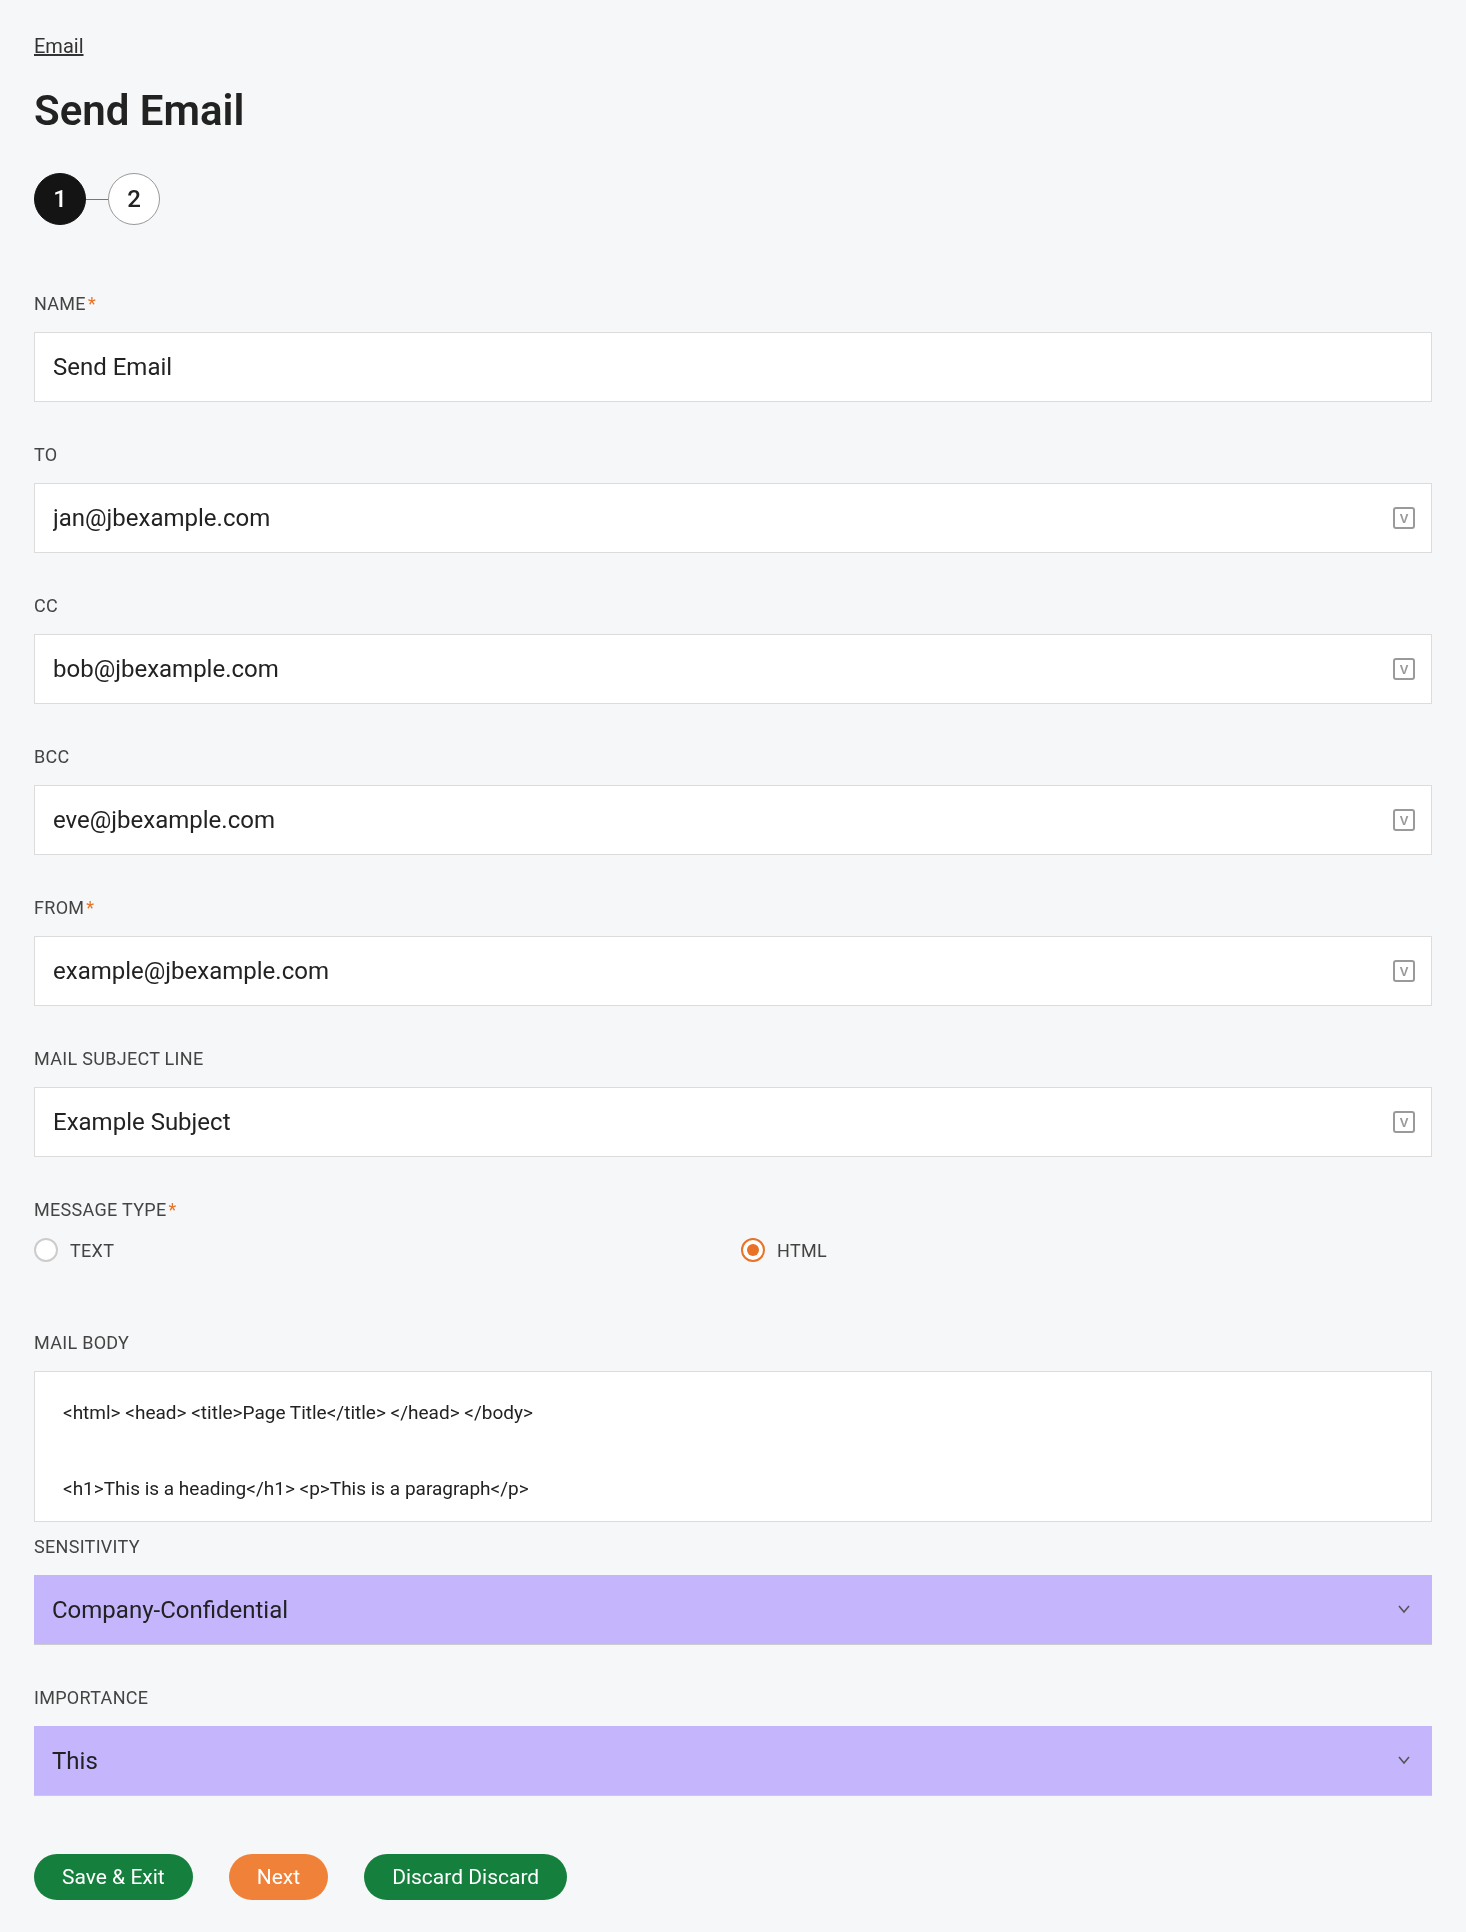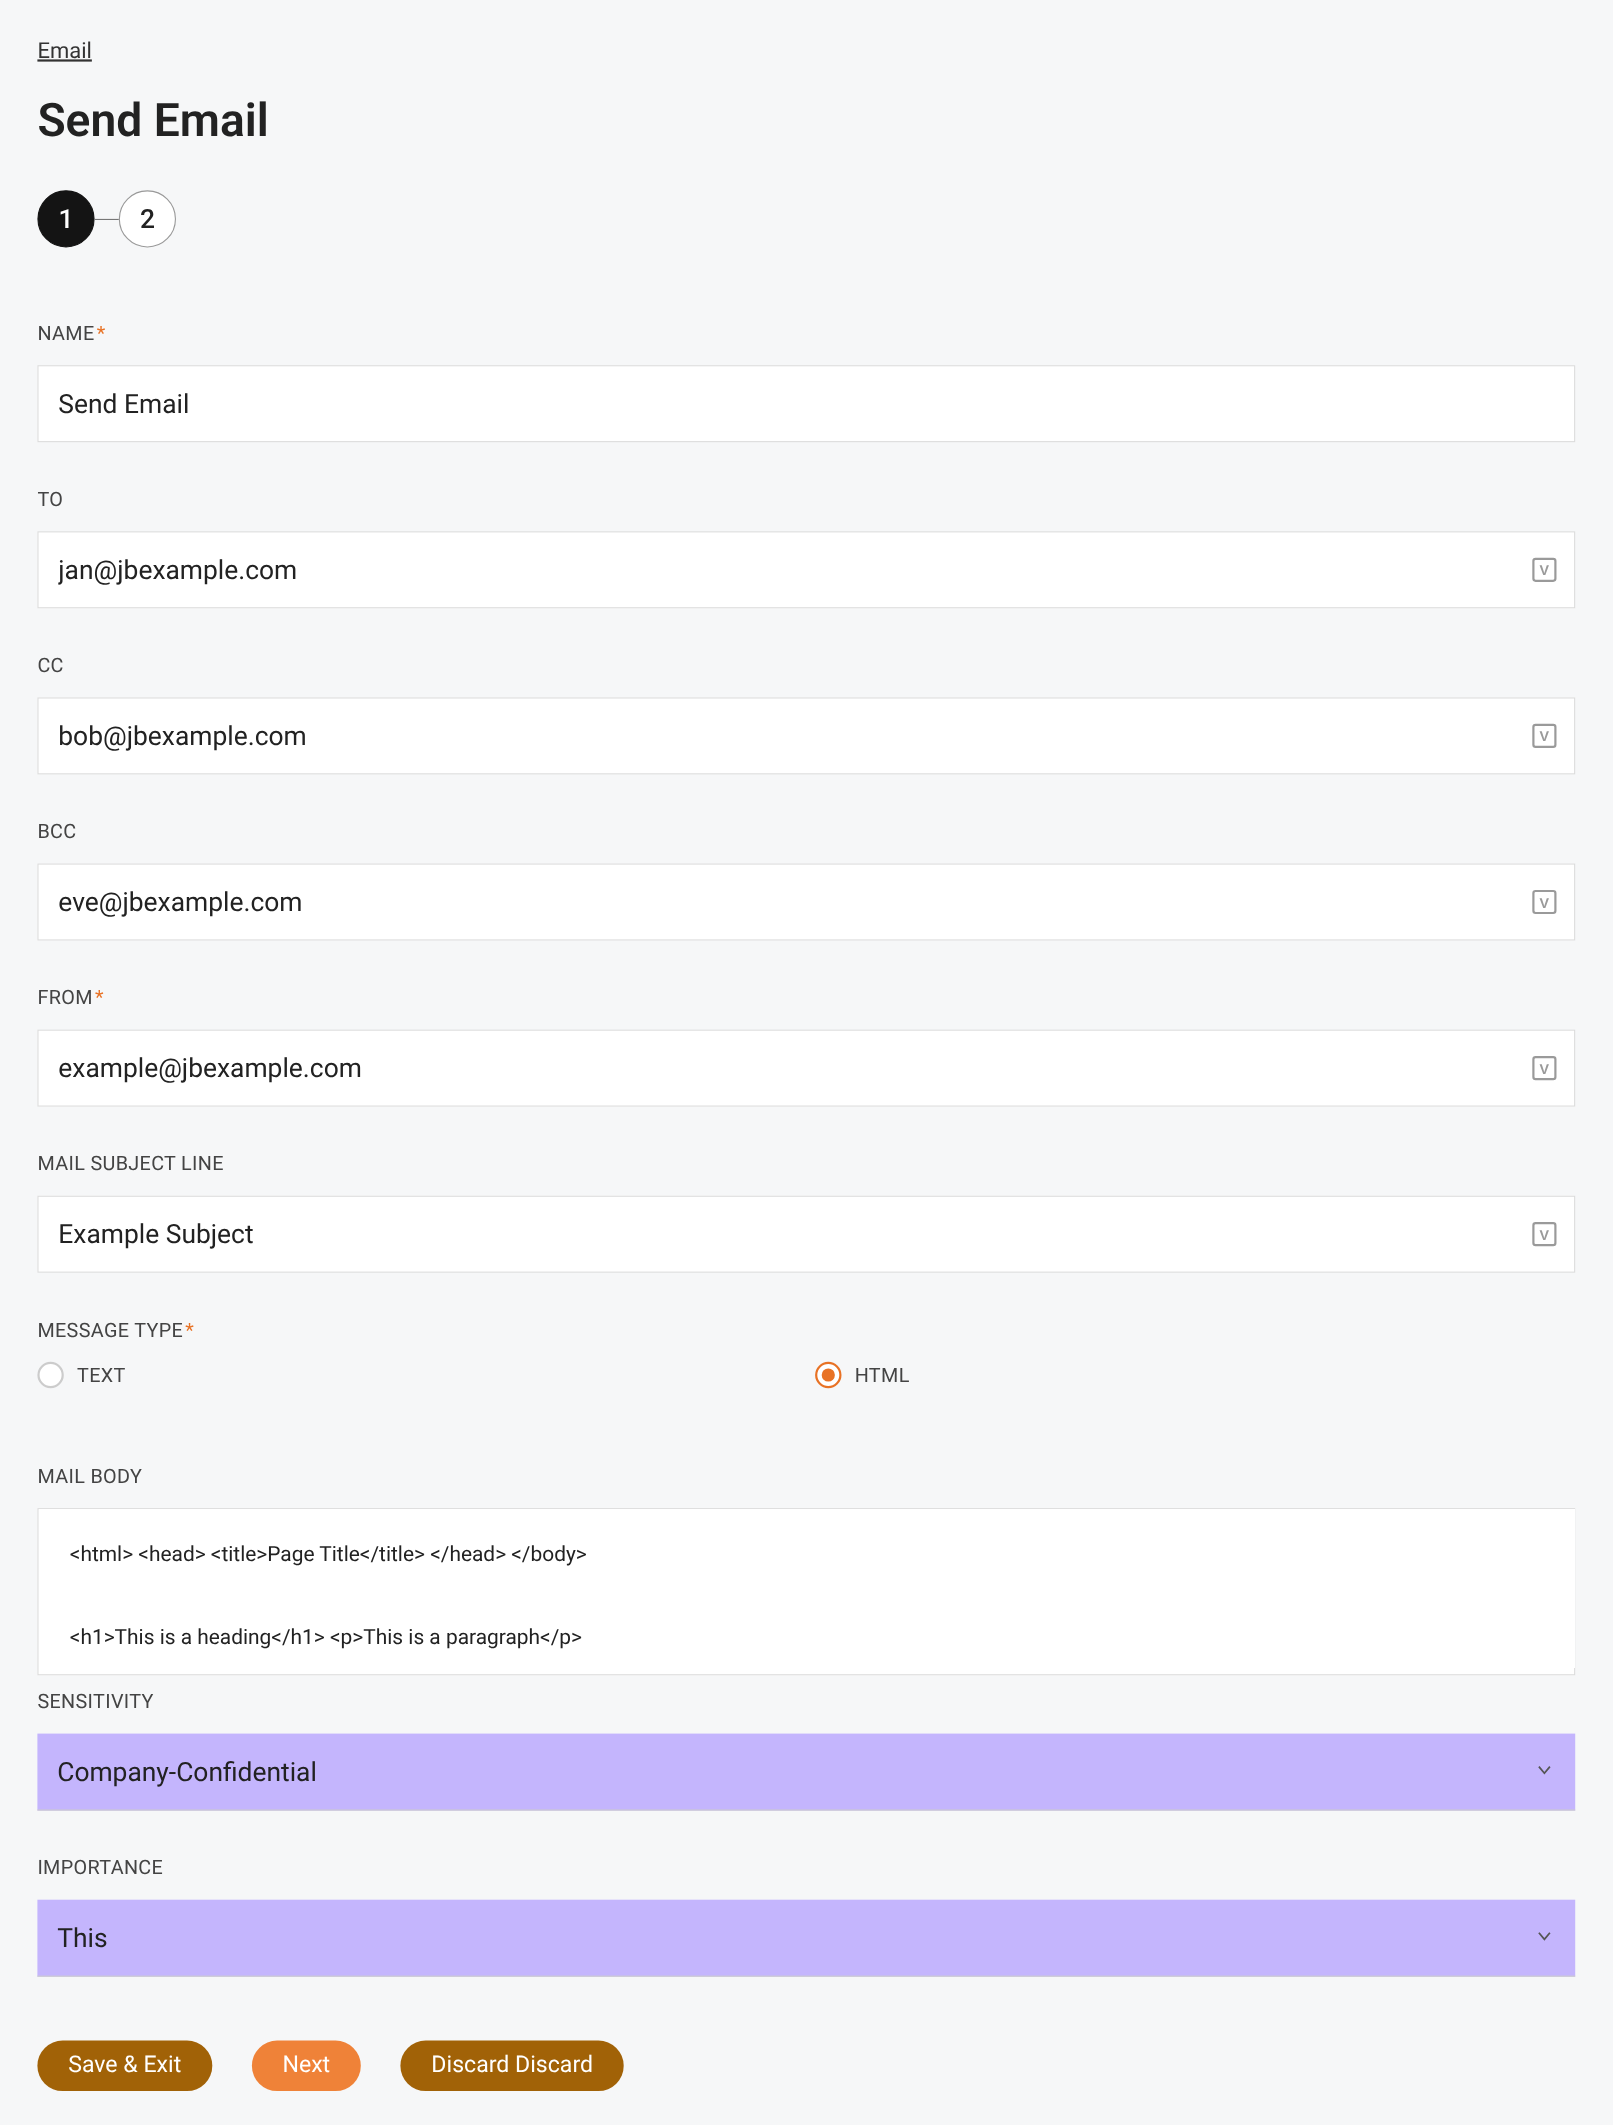--- a/index.html
+++ b/index.html
@@ -195,21 +195,21 @@
     height: 46px;
     border: none;
     border-radius: 23px;
     padding: 0 28px;
     font-size: 21px;
     font-weight: 400;
     color: #fff;
     cursor: pointer;
     font-family: inherit;
   }
-  .btn-grey { background: #a16207; }
+  .btn-grey { background: #15803d; }
   .btn-orange { background: #ef8238; }
   .tight-above { margin-top: -10px; }
 </style>
 </head>
 <body>
 
 <div class="page">
 
   <a class="breadcrumb">Email</a>
 

